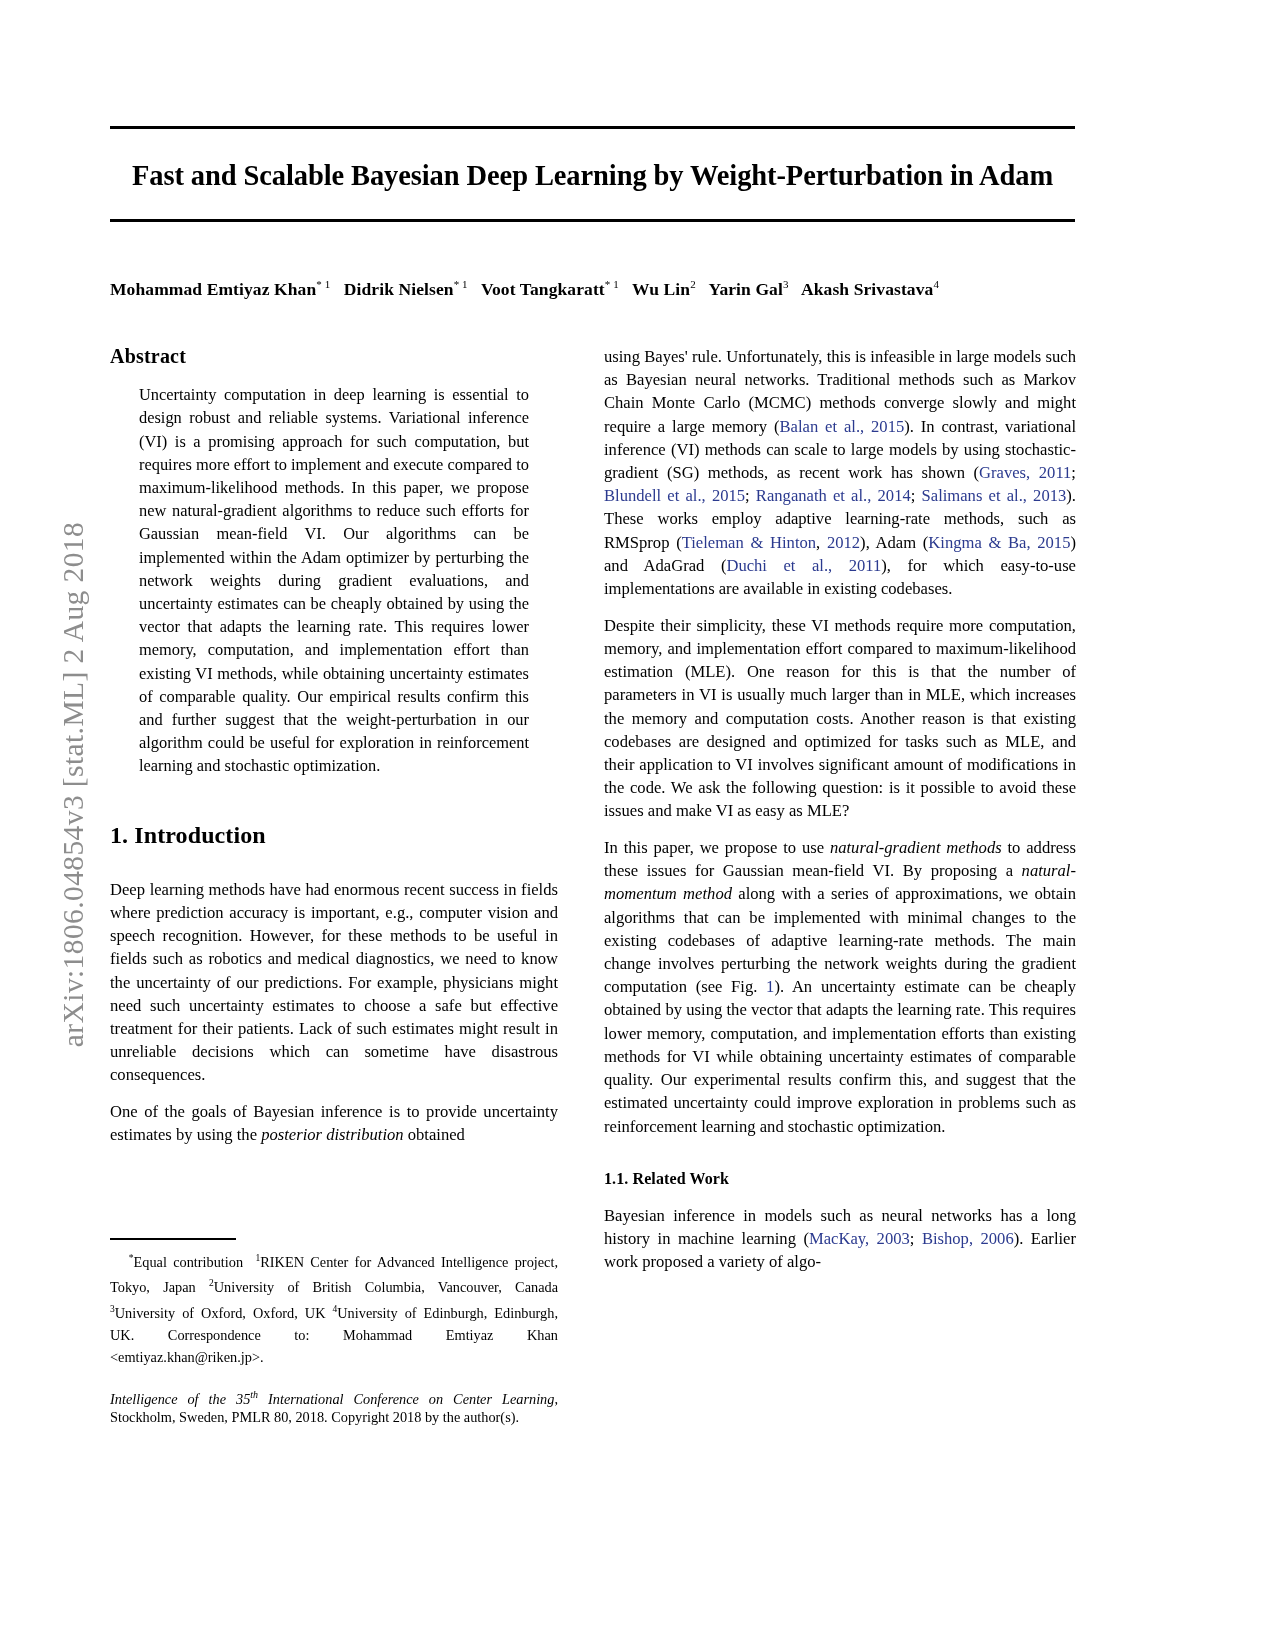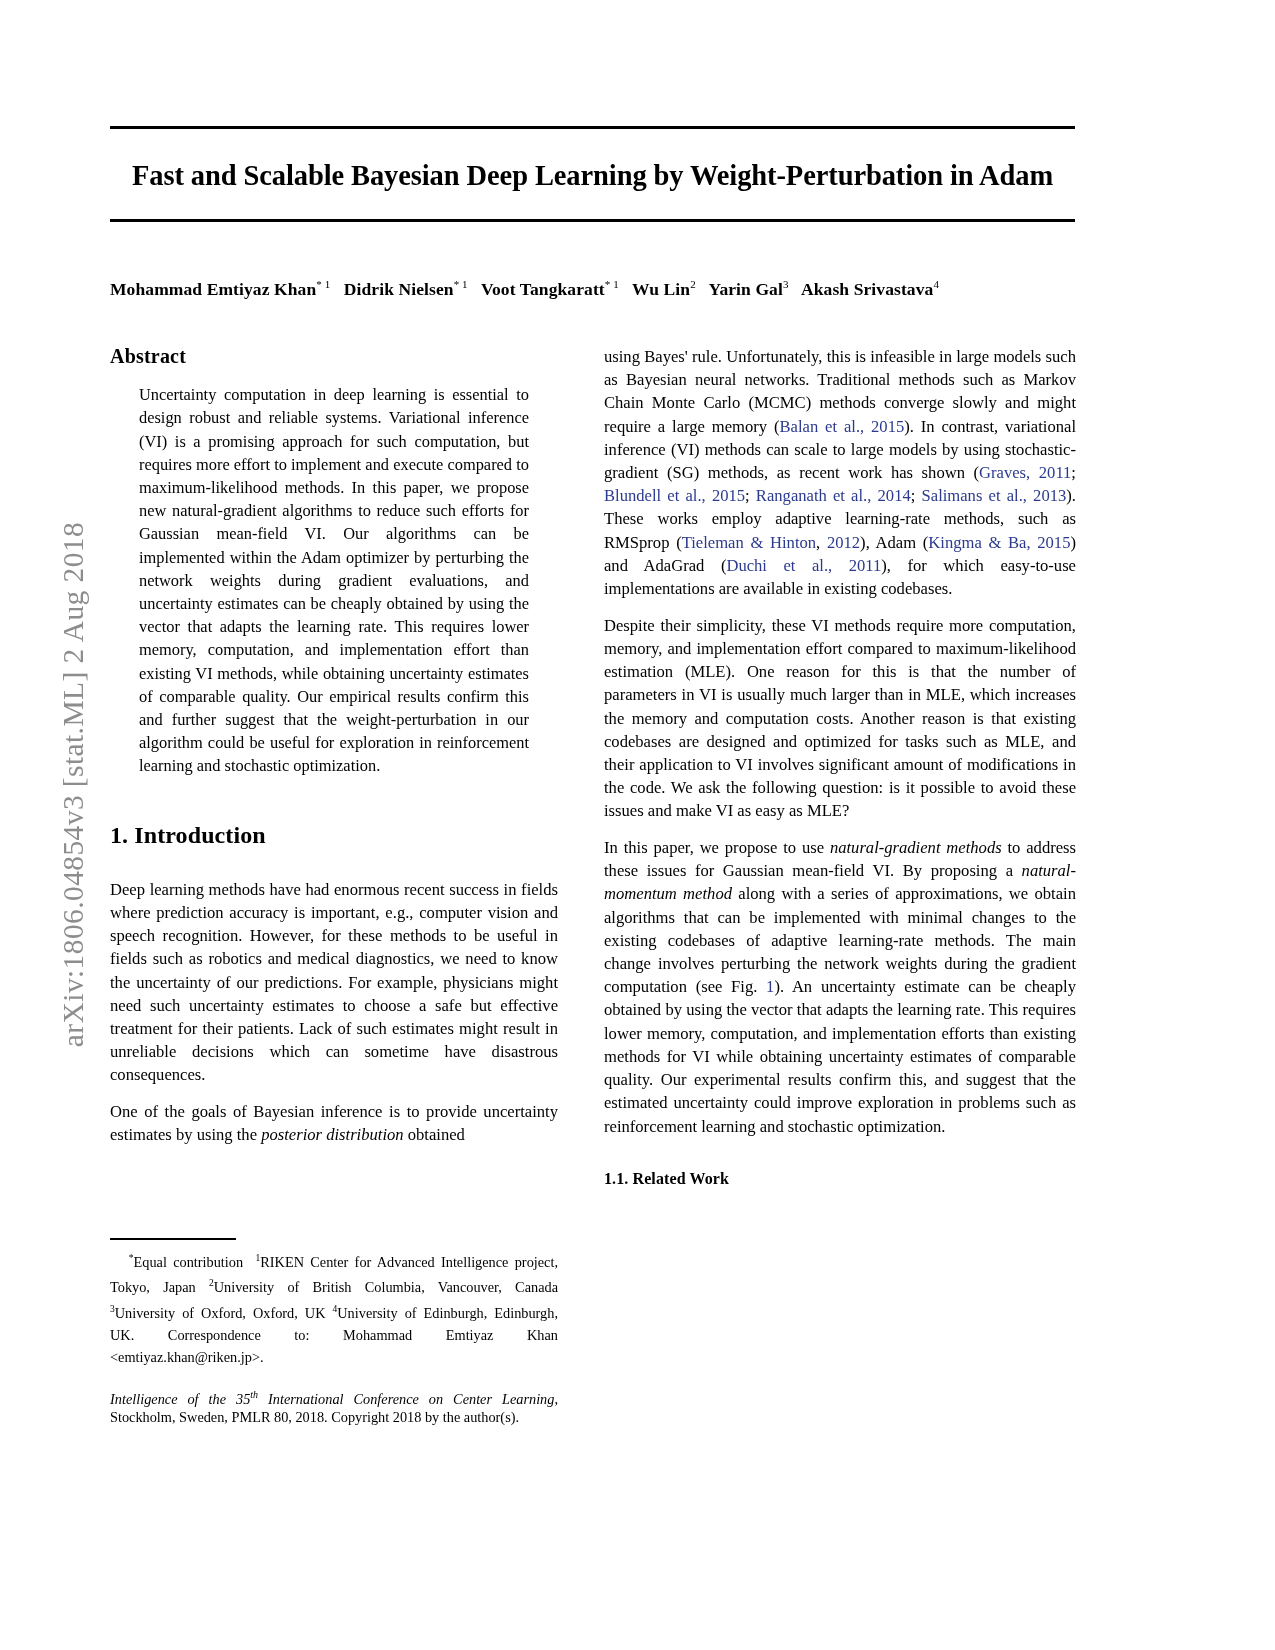--- a/index.html
+++ b/index.html
@@ -205,15 +205,16 @@
 
   <div class="col" id="col-right">
     <p class="para"><span>using Bayes' rule. Unfortunately, this is infeasible in large models such as Bayesian neural networks. Traditional methods such as Markov Chain Monte Carlo (MCMC) methods converge slowly and might require a large memory (</span><span class="cite">Balan et al., 2015</span><span>). In contrast, variational inference (VI) methods can scale to large models by using stochastic-gradient (SG) methods, as recent work has shown (</span><span class="cite">Graves, 2011</span><span>; </span><span class="cite">Blundell et al., 2015</span><span>; </span><span class="cite">Ranganath et al., 2014</span><span>; </span><span class="cite">Salimans et al., 2013</span><span>). These works employ adaptive learning-rate methods, such as RMSprop (</span><span class="cite">Tieleman &amp; Hinton</span><span>, </span><span class="cite">2012</span><span>), Adam (</span><span class="cite">Kingma &amp; Ba, 2015</span><span>) and AdaGrad (</span><span class="cite">Duchi et al., 2011</span><span>), for which easy-to-use implementations are available in existing codebases.</span></p>
 
     <p class="para">Despite their simplicity, these VI methods require more computation, memory, and implementation effort compared to maximum-likelihood estimation (MLE). One reason for this is that the number of parameters in VI is usually much larger than in MLE, which increases the memory and computation costs. Another reason is that existing codebases are designed and optimized for tasks such as MLE, and their application to VI involves significant amount of modifications in the code. We ask the following question: is it possible to avoid these issues and make VI as easy as MLE?</p>
 
     <p class="para"><span>In this paper, we propose to use </span><span class="it">natural-gradient methods</span><span> to address these issues for Gaussian mean-field VI. By proposing a </span><span class="it">natural-momentum method</span><span> along with a series of approximations, we obtain algorithms that can be implemented with minimal changes to the existing codebases of adaptive learning-rate methods. The main change involves perturbing the network weights during the gradient computation (see Fig. </span><span class="cite">1</span><span>). An uncertainty estimate can be cheaply obtained by using the vector that adapts the learning rate. This requires lower memory, computation, and implementation efforts than existing methods for VI while obtaining uncertainty estimates of comparable quality. Our experimental results confirm this, and suggest that the estimated uncertainty could improve exploration in problems such as reinforcement learning and stochastic optimization.</span></p>
 
     <h3 class="subsection">1.1. Related Work</h3>
 
+    <p class="para tight"><span>Bayesian inference in models such as neural networks has a long history in machine learning (</span><span class="cite">MacKay, 2003</span><span>; </span><span class="cite">Bishop, 2006</span><span>). Earlier work proposed a variety of algo-</span></p>
   </div>
 
 </div>
 
 </body></html>

